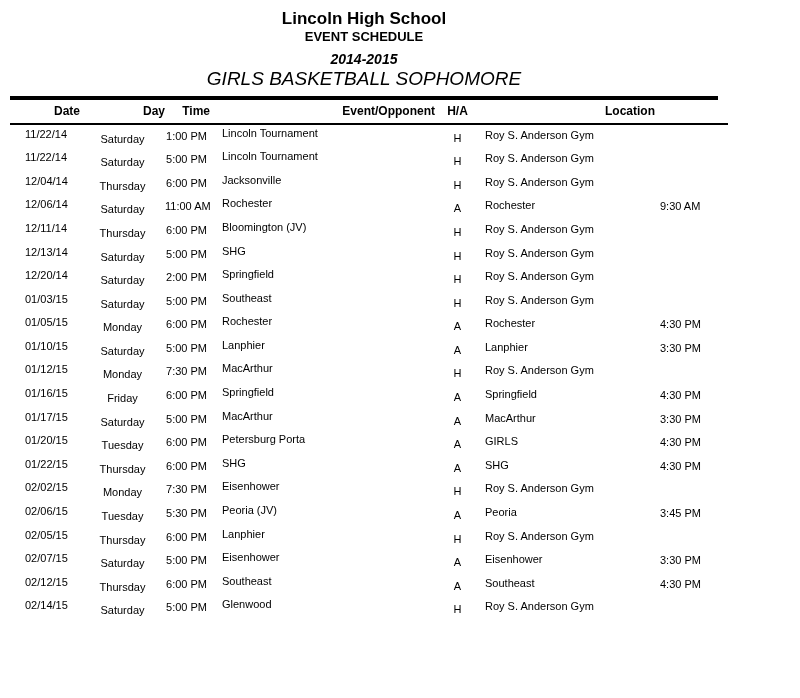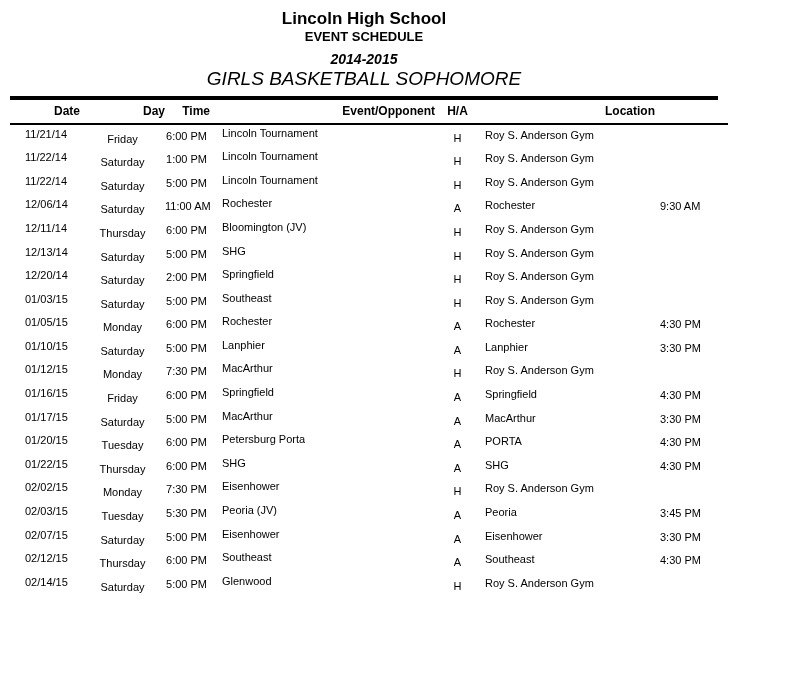--- a/index.html
+++ b/index.html
@@ -99,29 +99,20 @@
           <th class="h-date">Date</th>
           <th class="h-day">Day</th>
           <th class="h-time">Time</th>
           <th class="h-event">Event/Opponent</th>
           <th class="h-ha">H/A</th>
           <th class="h-loc">Location</th>
           <th class="h-bus">Bus</th>
         </tr>
       </thead>
       <tbody>
-  <tr>
-    <td class="c-date"><span>11/21/14</span></td>
-    <td class="c-day"><span>Friday</span></td>
-    <td class="c-time"><span>6:00 PM</span></td>
-    <td class="c-event"><span>Lincoln Tournament</span></td>
-    <td class="c-ha"><span>H</span></td>
-    <td class="c-loc"><span>Roy S. Anderson Gym</span></td>
-    <td class="c-bus"><span></span></td>
-  </tr>
 
   <tr>
     <td class="c-date"><span>11/22/14</span></td>
     <td class="c-day"><span>Saturday</span></td>
     <td class="c-time"><span>1:00 PM</span></td>
     <td class="c-event"><span>Lincoln Tournament</span></td>
     <td class="c-ha"><span>H</span></td>
     <td class="c-loc"><span>Roy S. Anderson Gym</span></td>
     <td class="c-bus"><span></span></td>
   </tr>
@@ -129,20 +120,29 @@
   <tr>
     <td class="c-date"><span>11/22/14</span></td>
     <td class="c-day"><span>Saturday</span></td>
     <td class="c-time"><span>5:00 PM</span></td>
     <td class="c-event"><span>Lincoln Tournament</span></td>
     <td class="c-ha"><span>H</span></td>
     <td class="c-loc"><span>Roy S. Anderson Gym</span></td>
     <td class="c-bus"><span></span></td>
   </tr>
 
+  <tr>
+    <td class="c-date"><span>12/04/14</span></td>
+    <td class="c-day"><span>Thursday</span></td>
+    <td class="c-time"><span>6:00 PM</span></td>
+    <td class="c-event"><span>Jacksonville</span></td>
+    <td class="c-ha"><span>H</span></td>
+    <td class="c-loc"><span>Roy S. Anderson Gym</span></td>
+    <td class="c-bus"><span></span></td>
+  </tr>
 
   <tr>
     <td class="c-date"><span>12/06/14</span></td>
     <td class="c-day"><span>Saturday</span></td>
     <td class="c-time"><span>11:00 AM</span></td>
     <td class="c-event"><span>Rochester</span></td>
     <td class="c-ha"><span>A</span></td>
     <td class="c-loc"><span>Rochester</span></td>
     <td class="c-bus"><span>9:30 AM</span></td>
   </tr>
@@ -238,21 +238,21 @@
     <td class="c-loc"><span>MacArthur</span></td>
     <td class="c-bus"><span>3:30 PM</span></td>
   </tr>
 
   <tr>
     <td class="c-date"><span>01/20/15</span></td>
     <td class="c-day"><span>Tuesday</span></td>
     <td class="c-time"><span>6:00 PM</span></td>
     <td class="c-event"><span>Petersburg Porta</span></td>
     <td class="c-ha"><span>A</span></td>
-    <td class="c-loc"><span>PORTA</span></td>
+    <td class="c-loc"><span>GIRLS</span></td>
     <td class="c-bus"><span>4:30 PM</span></td>
   </tr>
 
   <tr>
     <td class="c-date"><span>01/22/15</span></td>
     <td class="c-day"><span>Thursday</span></td>
     <td class="c-time"><span>6:00 PM</span></td>
     <td class="c-event"><span>SHG</span></td>
     <td class="c-ha"><span>A</span></td>
     <td class="c-loc"><span>SHG</span></td>
@@ -263,29 +263,38 @@
     <td class="c-date"><span>02/02/15</span></td>
     <td class="c-day"><span>Monday</span></td>
     <td class="c-time"><span>7:30 PM</span></td>
     <td class="c-event"><span>Eisenhower</span></td>
     <td class="c-ha"><span>H</span></td>
     <td class="c-loc"><span>Roy S. Anderson Gym</span></td>
     <td class="c-bus"><span></span></td>
   </tr>
 
   <tr>
-    <td class="c-date"><span>02/03/15</span></td>
+    <td class="c-date"><span>02/06/15</span></td>
     <td class="c-day"><span>Tuesday</span></td>
     <td class="c-time"><span>5:30 PM</span></td>
     <td class="c-event"><span>Peoria (JV)</span></td>
     <td class="c-ha"><span>A</span></td>
     <td class="c-loc"><span>Peoria</span></td>
     <td class="c-bus"><span>3:45 PM</span></td>
   </tr>
 
+  <tr>
+    <td class="c-date"><span>02/05/15</span></td>
+    <td class="c-day"><span>Thursday</span></td>
+    <td class="c-time"><span>6:00 PM</span></td>
+    <td class="c-event"><span>Lanphier</span></td>
+    <td class="c-ha"><span>H</span></td>
+    <td class="c-loc"><span>Roy S. Anderson Gym</span></td>
+    <td class="c-bus"><span></span></td>
+  </tr>
 
   <tr>
     <td class="c-date"><span>02/07/15</span></td>
     <td class="c-day"><span>Saturday</span></td>
     <td class="c-time"><span>5:00 PM</span></td>
     <td class="c-event"><span>Eisenhower</span></td>
     <td class="c-ha"><span>A</span></td>
     <td class="c-loc"><span>Eisenhower</span></td>
     <td class="c-bus"><span>3:30 PM</span></td>
   </tr>

